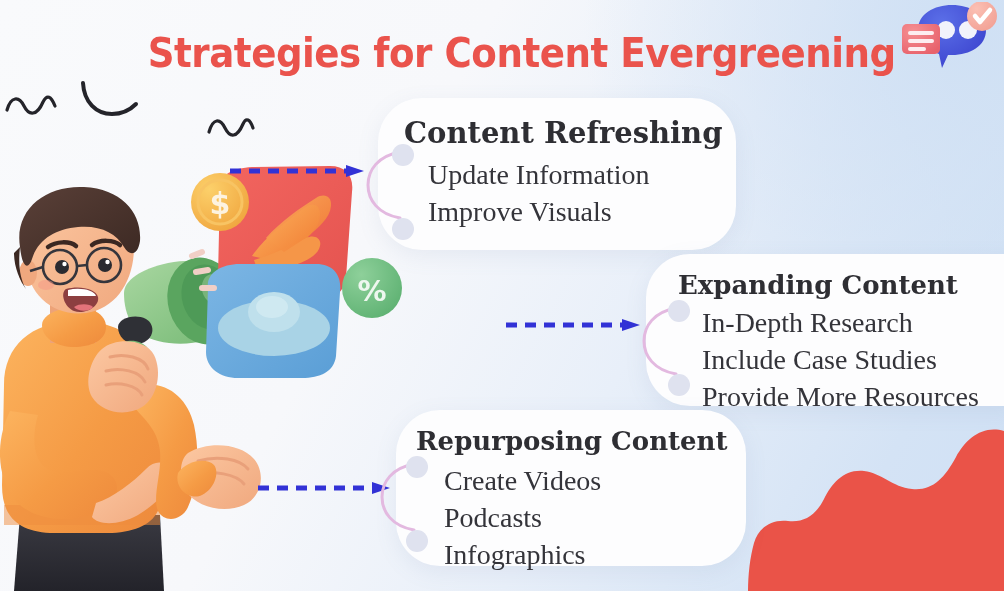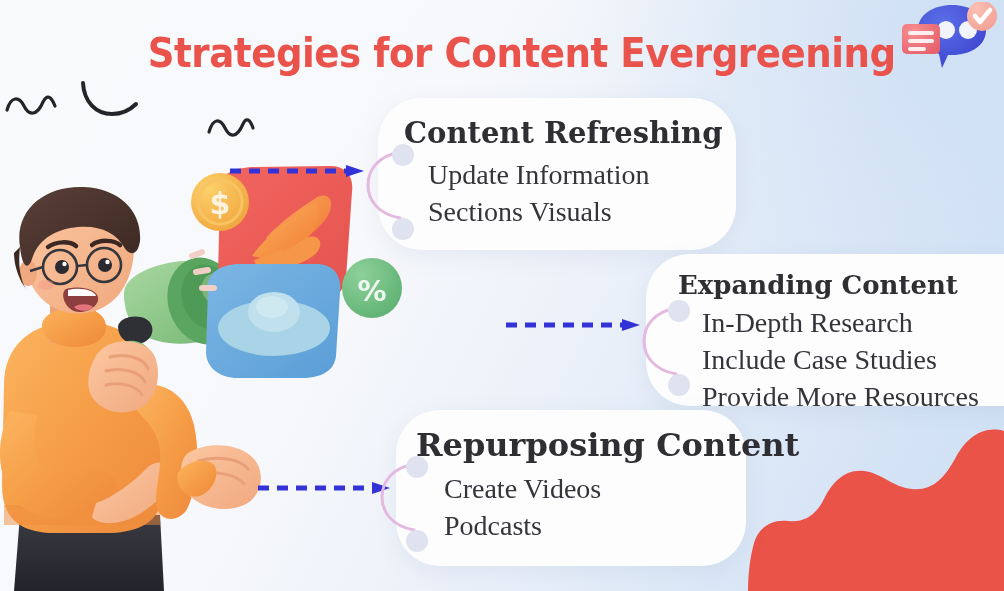--- a/index.html
+++ b/index.html
@@ -60,21 +60,21 @@
   .card-3 { left:396px; top:410px; width:350px; height:156px; }
 
   .card-head {
     font-family:"DejaVu Serif", serif;
     font-weight:bold;
     color:#2e2e33;
     white-space:nowrap;
   }
   .card-1 .card-head { font-size:29px; margin:18px 0 0 26px; }
   .card-2 .card-head { font-size:26px; margin:16px 0 0 32px; }
-  .card-3 .card-head { font-size:32px; margin:16px 0 0 20px; }
+  .card-3 .card-head { font-size:26px; margin:16px 0 0 20px; }
 
   .card-list {
     list-style:none;
     font-family:"Liberation Serif", serif;
     font-size:28px;
     line-height:1.33;
     color:#34343a;
   }
   .card-1 .card-list { margin:6px 0 0 50px; }
   .card-2 .card-list { margin:4px 0 0 56px; }
@@ -329,21 +329,21 @@
     <div class="bracket">
       <svg width="44" height="74" viewBox="0 0 44 74">
         <path d="M34,4 C12,8 2,22 2,37 C2,52 12,66 34,70" stroke="#e3b9e0" stroke-width="3" fill="none" stroke-linecap="round"></path>
       </svg>
     </div>
     <div class="bdot top"></div>
     <div class="bdot bot"></div>
     <div class="card-head">Content Refreshing</div>
     <ul class="card-list">
       <li>Update Information</li>
-      <li>Sections Visuals</li>
+      <li>Improve Visuals</li>
     </ul>
   </div>
 
   <div class="arrow arrow-2">
     <svg width="140" height="14" viewBox="0 0 140 14">
       <line x1="2" y1="7" x2="120" y2="7" stroke="#3232d6" stroke-width="5" stroke-dasharray="11 8" stroke-linecap="butt"></line>
       <path d="M118,1 L136,7 L118,13 Z" fill="#3232d6"></path>
     </svg>
   </div>
 
@@ -375,16 +375,17 @@
       <svg width="44" height="74" viewBox="0 0 44 74">
         <path d="M34,4 C12,8 2,22 2,37 C2,52 12,66 34,70" stroke="#e3b9e0" stroke-width="3" fill="none" stroke-linecap="round"></path>
       </svg>
     </div>
     <div class="bdot top" style="left:10px;"></div>
     <div class="bdot bot" style="left:10px;"></div>
     <div class="card-head">Repurposing Content</div>
     <ul class="card-list">
       <li>Create Videos</li>
       <li>Podcasts</li>
+      <li>Infographics</li>
     </ul>
   </div>
 
 </div>
 
 </body></html>

